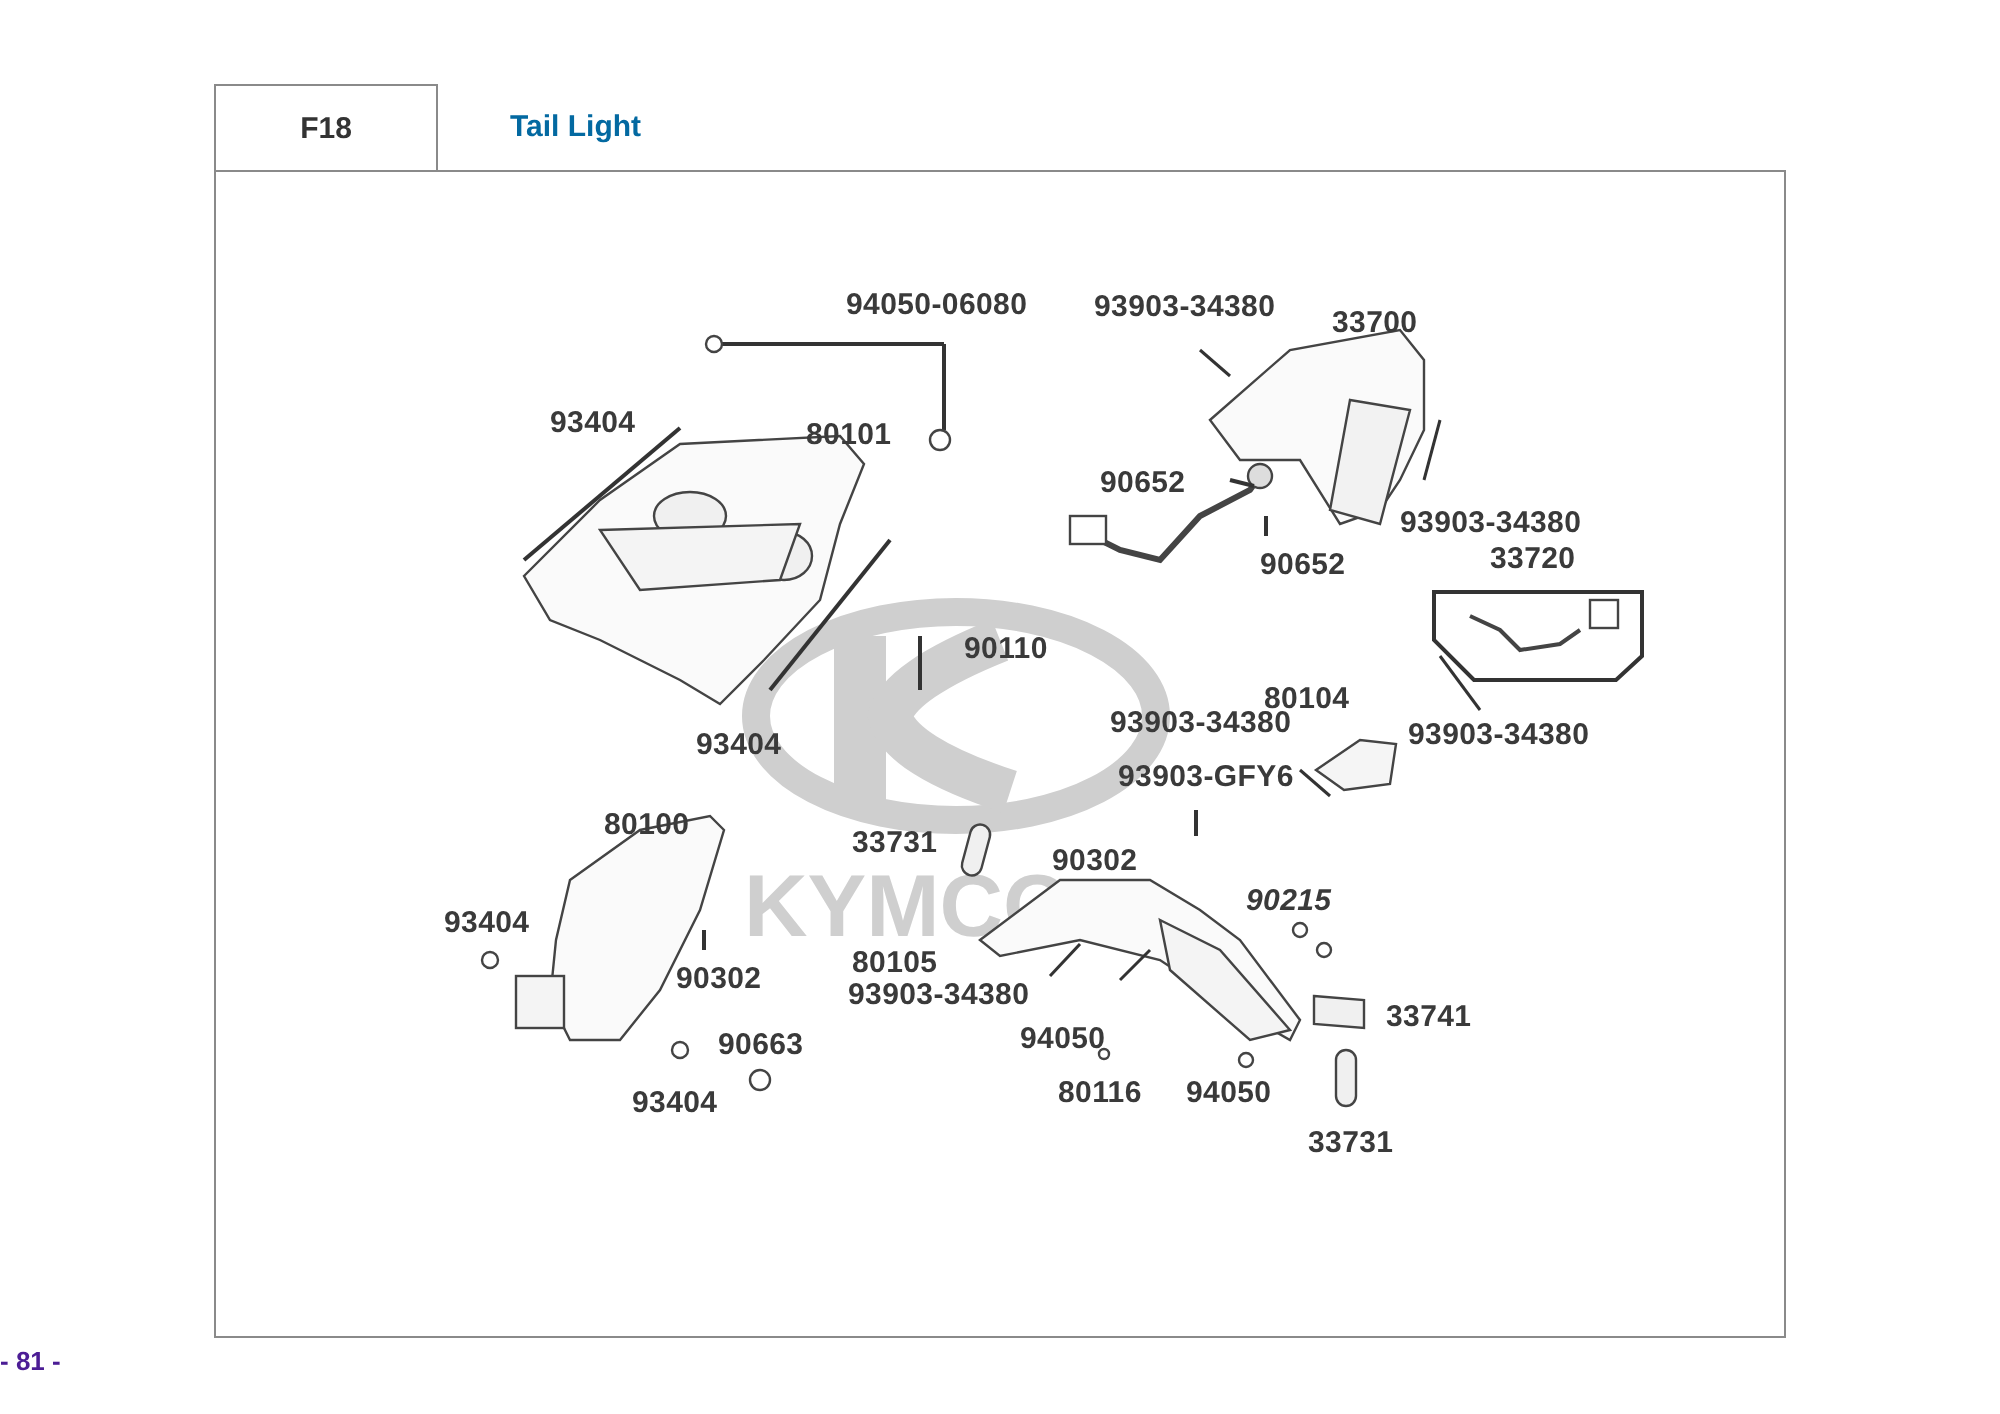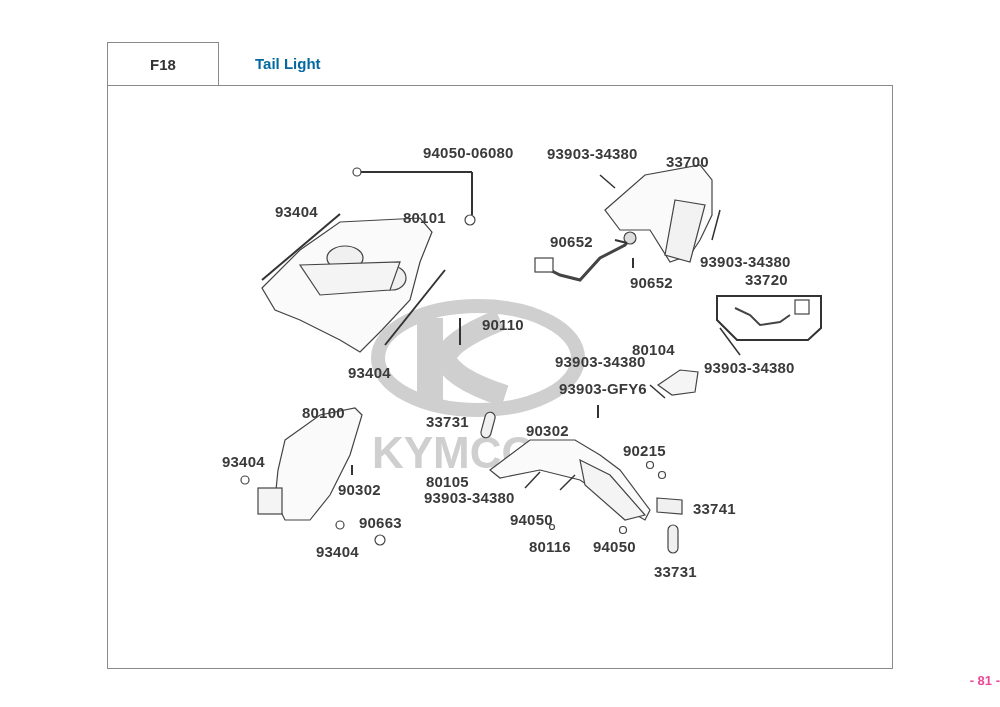--- a/index.html
+++ b/index.html
@@ -1,21 +1,21 @@
 <!DOCTYPE html>
 <html><head>
 <meta charset="utf-8">
 <style>
   html,body{margin:0;padding:0;background:#ffffff;}
   body{width:1000px;height:707px;position:relative;overflow:hidden;font-family:"Liberation Sans",sans-serif;color:#333;}
   .frame{position:absolute;left:107px;top:85px;width:786px;height:584px;border:1.5px solid #8a8a8a;box-sizing:border-box;}
   .tabcell{position:absolute;left:107px;top:42px;width:112px;height:44px;border:1.5px solid #8a8a8a;border-bottom:none;box-sizing:border-box;
     display:flex;align-items:center;justify-content:center;font-weight:bold;font-size:15px;color:#333;}
   .title{position:absolute;left:255px;top:55px;font-weight:bold;font-size:15px;color:#0369a1;}
-  .footer{position:absolute;left:0;width:1000px;top:673px;text-align:right;font-weight:bold;font-size:13px;color:#ec4899;}
+  .footer{position:absolute;left:0;width:1000px;top:673px;text-align:left;font-weight:bold;font-size:13px;color:#4c1d95;}
   .lbl{position:absolute;font-weight:bold;font-size:15px;color:#3a3a3a;white-space:nowrap;letter-spacing:0.2px;}
   svg.diagram{position:absolute;left:0;top:0;}
 </style>
 </head>
 <body>
 
 <div class="tabcell">
     <span>F18</span>
   </div>
 <div class="title">Tail Light</div>
@@ -106,21 +106,21 @@
 <div class="lbl" style="left:632px;top:341px;">80104</div>
 <div class="lbl" style="left:555px;top:353px;">93903-34380</div>
 <div class="lbl" style="left:704px;top:359px;">93903-34380</div>
 <div class="lbl" style="left:531px;top:380px;margin-left:28px;">93903-GFY6</div>
 <div class="lbl" style="left:258px;top:404px;margin-left:44px;">80100</div>
 <div class="lbl" style="left:426px;top:413px;">33731</div>
 <div class="lbl" style="left:526px;top:422px;">90302</div>
 <div class="lbl" style="left:222px;top:453px;">93404</div>
 <div class="lbl" style="left:338px;top:481px;">90302</div>
 <div class="lbl" style="left:426px;top:473px;">80105</div>
-<div class="lbl" style="left:623px;top:442px;">90215</div>
+<div class="lbl" style="left:623px;top:442px;font-style:italic;">90215</div>
 <div class="lbl" style="left:424px;top:489px;">93903-34380</div>
 <div class="lbl" style="left:359px;top:514px;">90663</div>
 <div class="lbl" style="left:510px;top:511px;">94050</div>
 <div class="lbl" style="left:693px;top:500px;">33741</div>
 <div class="lbl" style="left:316px;top:543px;">93404</div>
 <div class="lbl" style="left:529px;top:538px;">80116</div>
 <div class="lbl" style="left:593px;top:538px;">94050</div>
 <div class="lbl" style="left:654px;top:563px;">33731</div>
 
 <div class="footer">- 81 -</div>

